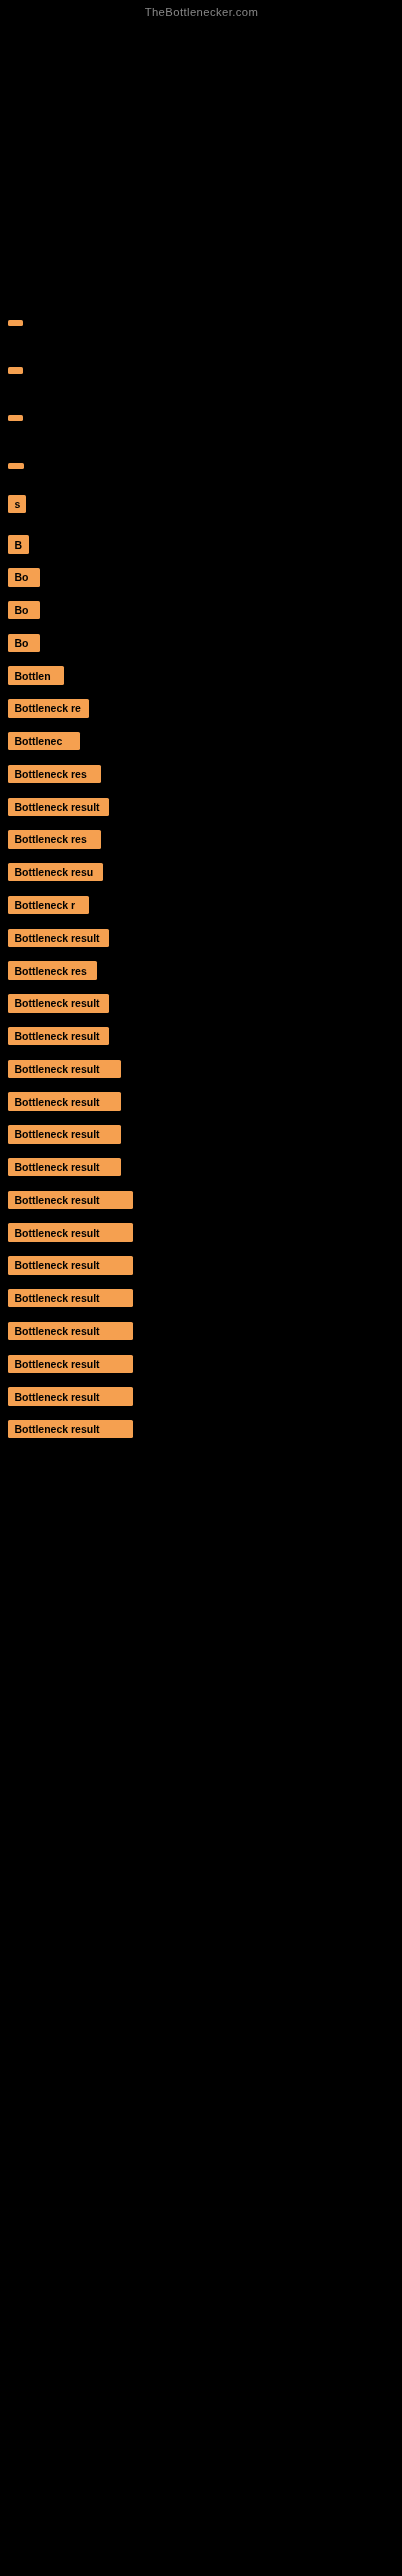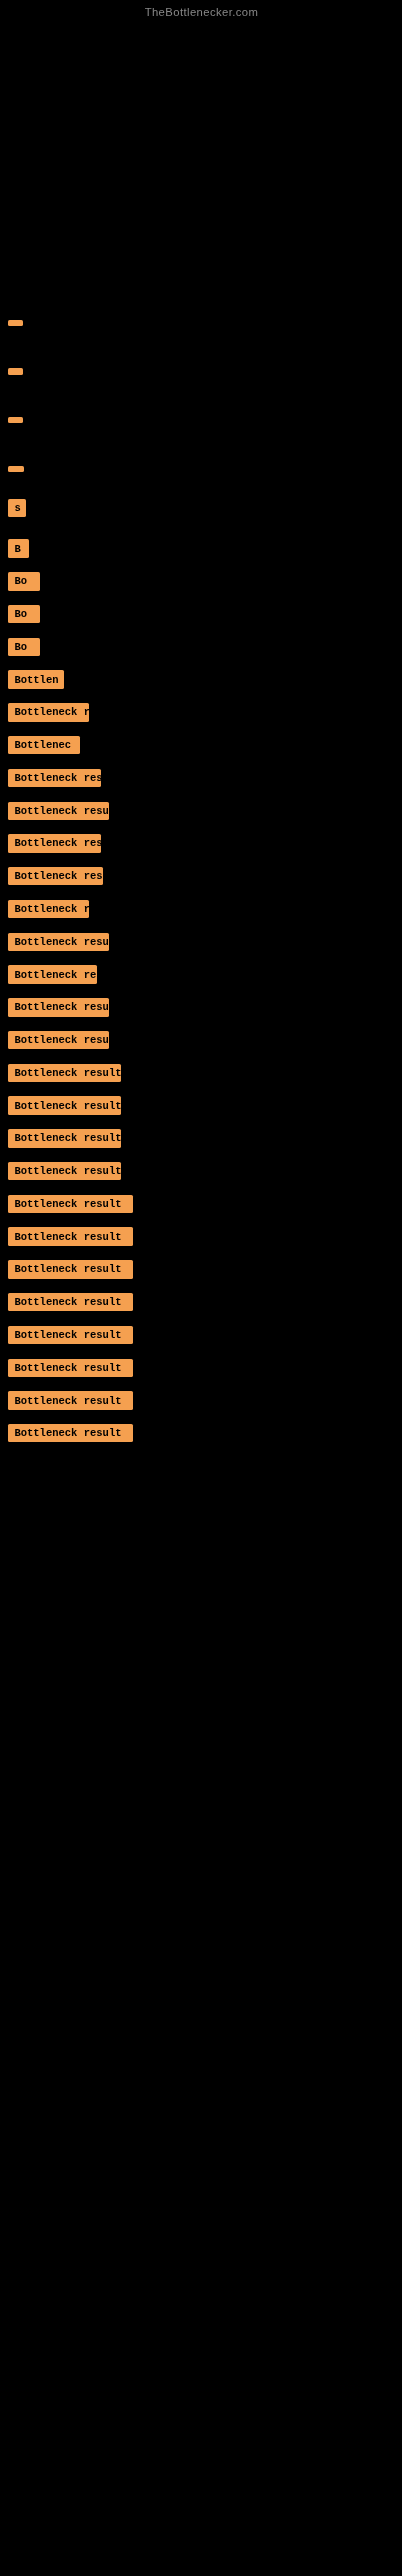--- a/index.html
+++ b/index.html
@@ -14,21 +14,20 @@
     .site-title {
       color: #888;
       font-size: 11.3px;
       text-align: center;
       padding: 6.4px 0 3.2px 0;
       letter-spacing: 0.4px;
     }
 
     .content-area {
       padding: 8px 0 8px 8px;
-      font-family: Liberation Mono, monospace;
     }
 
     .bottleneck-item {
       background-color: #f5a050;
       color: #000;
       font-size: 10.5px;
       font-weight: bold;
       padding: 3.2px 6.4px;
       margin-bottom: 8px;
       display: inline-block;

